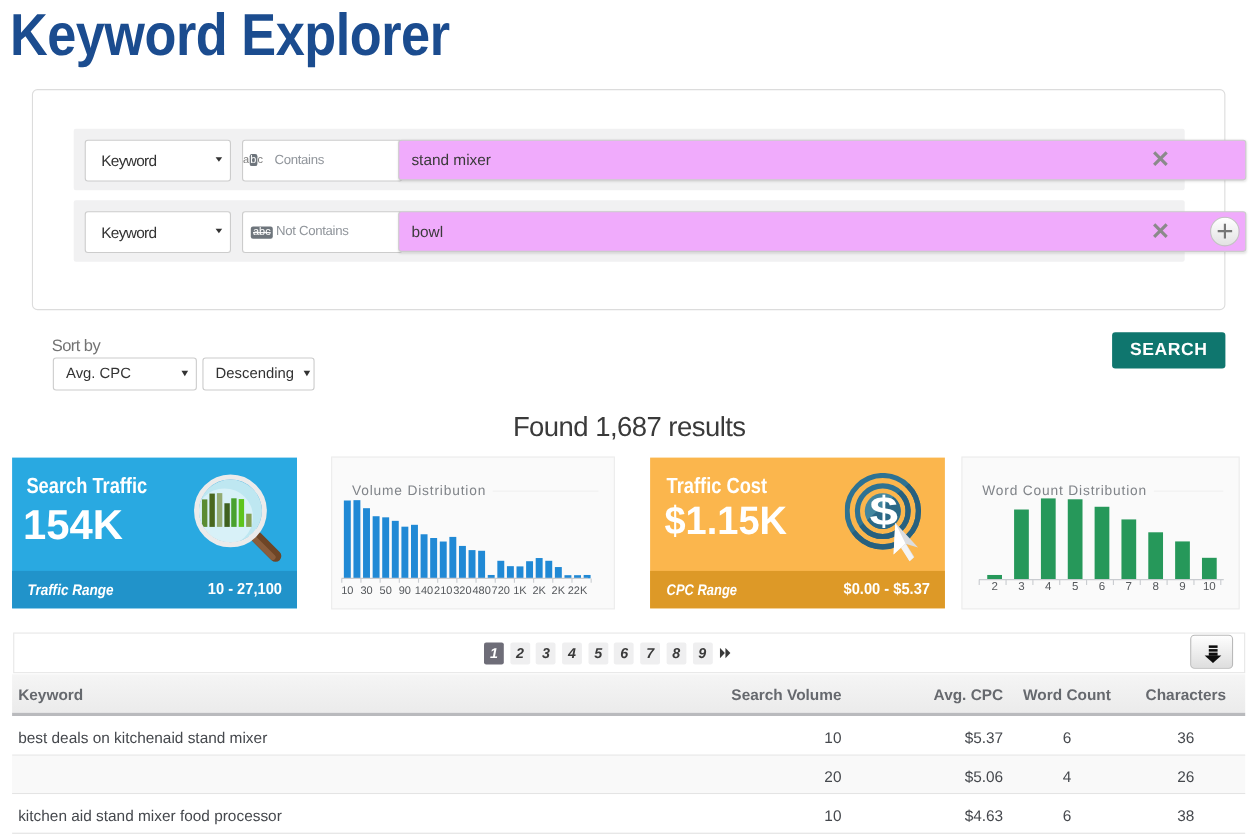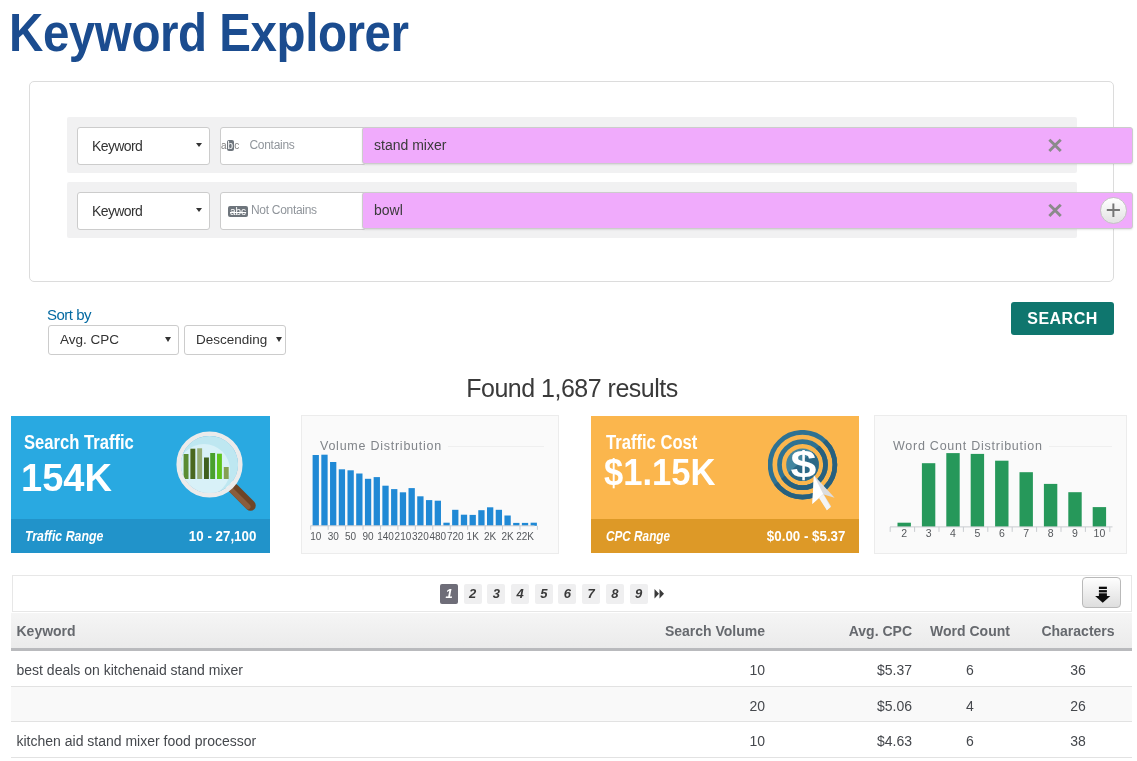--- a/index.html
+++ b/index.html
@@ -17,21 +17,21 @@
 .fsel .lbl { position:absolute; left:14px; top:0; line-height:36px; font-size:14px; letter-spacing:-0.6px; color:#333; }
 .arr { position:absolute; right:7px; top:50%; margin-top:-3.2px; width:0; height:0; border-left:3px solid transparent; border-right:3px solid transparent; border-top:4.6px solid #333; }
 .cond { left:220px; width:146px; height:38px; background:#fff; border:1px solid #ccc; border-radius:3px; }
 .cond .ct { position:absolute; left:28.5px; top:0; line-height:35px; font-size:12px; letter-spacing:-0.3px; color:#90959b; }
 .inp { left:362px; width:771px; height:37px; background:#f0abfc; border:1px solid #ccc; border-radius:3px; box-shadow:0 1px 2px rgba(0,0,0,0.10); }
 .inp span { position:absolute; left:11px; top:0; line-height:35px; font-size:14px; color:#3a3a3a; }
 .xbtn { width:22px; height:22px; line-height:22px; text-align:center; font-size:21px; font-weight:bold; color:#8a8a8a; left:1044px; }
 #plus { left:1100px; top:197px; width:27px; height:27px; border-radius:50%; border:1px solid #c3c3c3; background:linear-gradient(#ffffff,#e2e2e2); text-align:center; line-height:25px; font-size:27px; font-weight:300; color:#767676; }
 
 
-#sortlbl { left:47px; top:306px; font-size:15px; letter-spacing:-0.5px; color:#0369a1; }
+#sortlbl { left:47px; top:306px; font-size:15px; letter-spacing:-0.5px; color:#737373; }
 .ssel { top:325px; height:30px; background:#fff; border:1px solid #ccc; border-radius:3px; }
 #ssel1 { left:48px; width:131px; }
 #ssel2 { left:184px; width:102px; }
 .ssel .lbl { position:absolute; left:11px; top:0; line-height:28px; font-size:13.5px; color:#333; }
 #search { left:1011px; top:302px; width:103px; height:33px; background:#0f766e; border-radius:3px; color:#fff; font-size:16px; font-weight:bold; text-align:center; line-height:33px; letter-spacing:0.5px; }
 
 #found { left:3.5px; top:374px; width:1137px; text-align:center; font-size:25px; color:#3a3a3a; letter-spacing:-0.5px; }
 
 
 .card { top:416px; height:137px; }

